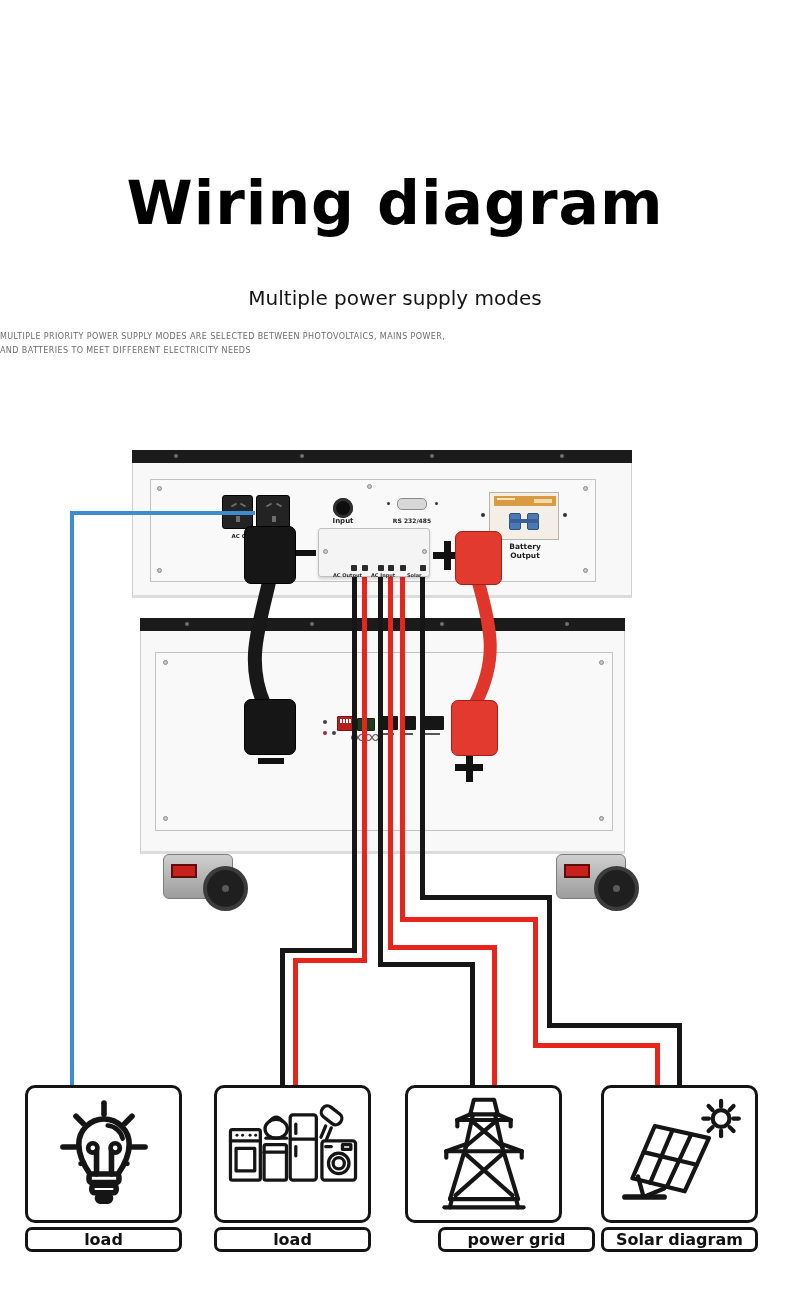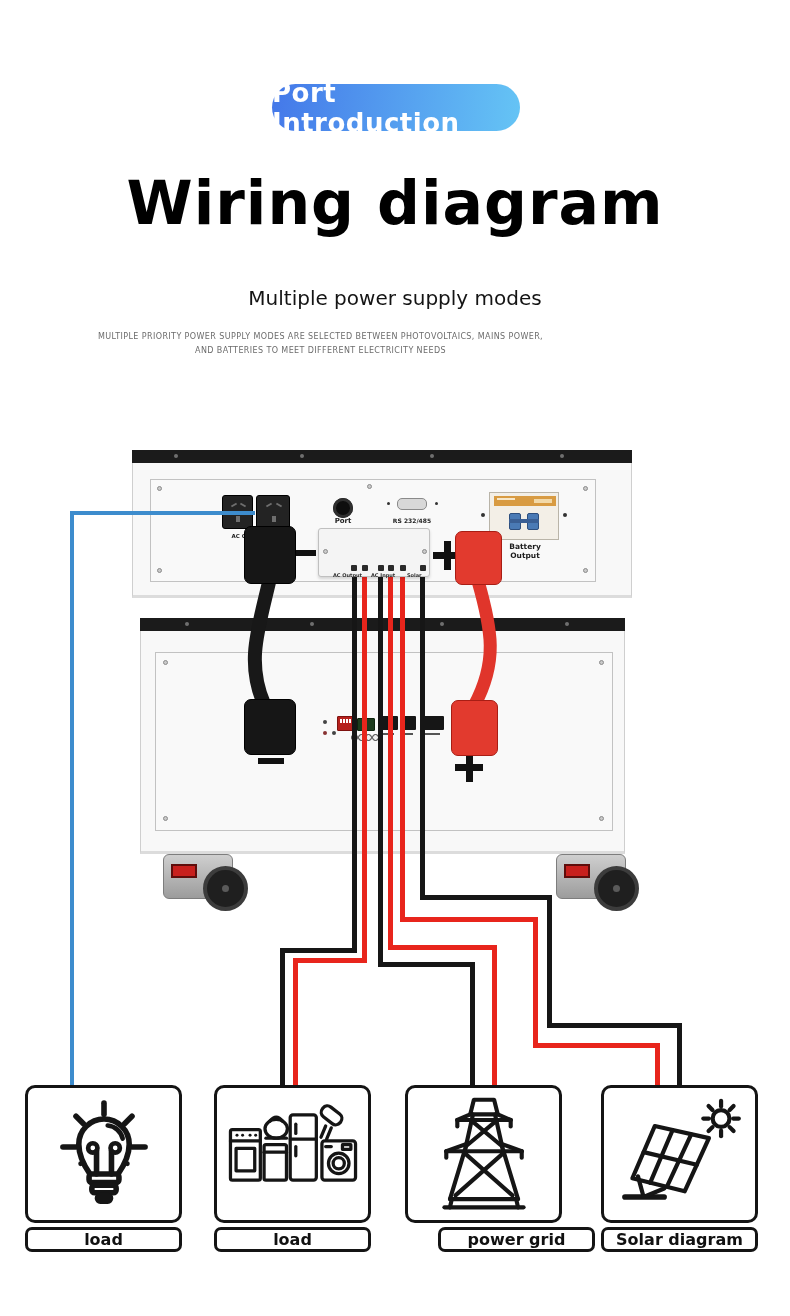--- a/index.html
+++ b/index.html
@@ -8,21 +8,21 @@
   .abs{position:absolute;}
 
   
   .badge{left:272px;top:84px;width:248px;height:47px;border-radius:24px;
     background:linear-gradient(95deg,#4478e9 0%,#65c4f5 100%);
     display:flex;align-items:center;justify-content:center;
     color:#fff;font-size:26px;font-weight:bold;letter-spacing:.5px;}
   .title{left:0;top:168px;width:790px;text-align:center;font-size:60px;font-weight:bold;
     color:#000;letter-spacing:1px;}
   .subtitle{left:0;top:286px;width:790px;text-align:center;font-size:20px;color:#141414;}
-  .desc{left:8px;width:625px;text-align:center;font-size:8px;color:#6c6c6c;letter-spacing:.4px;}
+  .desc{left:0;width:625px;font-size:8px;color:#6c6c6c;letter-spacing:.4px;}
 
   
   .unit{background:#f8f8f8;border:1px solid #cfcfcf;border-bottom:3px solid #dcdcdc;box-sizing:border-box;}
   .topbar{background:#1b1b1b;}
   .screw{position:absolute;width:5px;height:5px;border-radius:50%;background:#c9c9c9;border:1px solid #8b8b8b;box-sizing:border-box;}
   .barscrew{position:absolute;width:4px;height:4px;border-radius:50%;background:#6f6f6f;}
   .inner-panel{position:absolute;border:1px solid #c2c2c2;background:#f9f9f9;}
 
   .socket{position:absolute;background:#232323;border-radius:3px;border:1px solid #000;box-sizing:border-box;}
   .slot{position:absolute;background:#6e6e6e;}
@@ -61,23 +61,20 @@
     font-size:16px;font-weight:bold;color:#111;}
 
   .conn{position:absolute;background:#161616;border-radius:1px;}
   .led{position:absolute;border-radius:50%;}
 </style>
 </head>
 <body>
 
 <div class="stage">
 
-  <div class="abs badge">
-    <span>Port Introduction</span>
-  </div>
   <div class="abs subtitle">Multiple power supply modes</div>
   <div class="abs title">Wiring diagram</div>
   <div class="abs desc" style="top:332px;">MULTIPLE PRIORITY POWER SUPPLY MODES ARE SELECTED BETWEEN PHOTOVOLTAICS, MAINS POWER,</div>
   <div class="abs desc" style="top:346px;">AND BATTERIES TO MEET DIFFERENT ELECTRICITY NEEDS</div>
 
   <div class="abs unit" style="left:132px;top:450px;width:500px;height:148px;">
     <div class="abs topbar" style="left:-1px;top:-1px;width:500px;height:13px;">
       <span class="barscrew" style="left:42px;top:4px;"></span>
         <span class="barscrew" style="left:168px;top:4px;"></span>
       <span class="barscrew" style="left:298px;top:4px;"></span>
@@ -98,21 +95,21 @@
       <span class="slot" style="left:13px;top:20px;width:4px;height:6px;"></span>
     </div>
     <div class="socket" style="left:123px;top:44px;width:34px;height:34px;">
       <span class="slot" style="left:9px;top:8px;width:6px;height:2px;transform:rotate(-30deg);"></span>
       <span class="slot" style="left:19px;top:8px;width:6px;height:2px;transform:rotate(30deg);"></span>
       <span class="slot" style="left:15px;top:20px;width:4px;height:6px;"></span>
     </div>
     <div class="tinylabel" style="left:88px;top:82px;width:80px;font-size:5.5px;">AC Output A(230V)</div>
 
     <div class="fuse" style="left:200px;top:47px;"></div>
-    <div class="tinylabel" style="left:194px;top:66px;width:32px;font-size:7px;">Port</div>
+    <div class="tinylabel" style="left:194px;top:66px;width:32px;font-size:7px;">Input</div>
 
     <div class="db9" style="left:264px;top:47px;"></div>
     <span class="dot" style="left:254px;top:51px;width:3px;height:3px;"></span>
     <span class="dot" style="left:302px;top:51px;width:3px;height:3px;"></span>
     <div class="tinylabel" style="left:254px;top:66px;width:50px;font-size:6px;">RS 232/485</div>
 
     <div class="breaker" style="left:356px;top:41px;width:70px;height:48px;">
       <div class="breaker-strip" style="left:4px;top:3px;width:62px;height:10px;">
         <span style="position:absolute;left:3px;top:2px;width:18px;height:2px;background:#f7e7c8;"></span>
         <span style="position:absolute;left:40px;top:3px;width:18px;height:4px;background:#f2d9a8;"></span>

